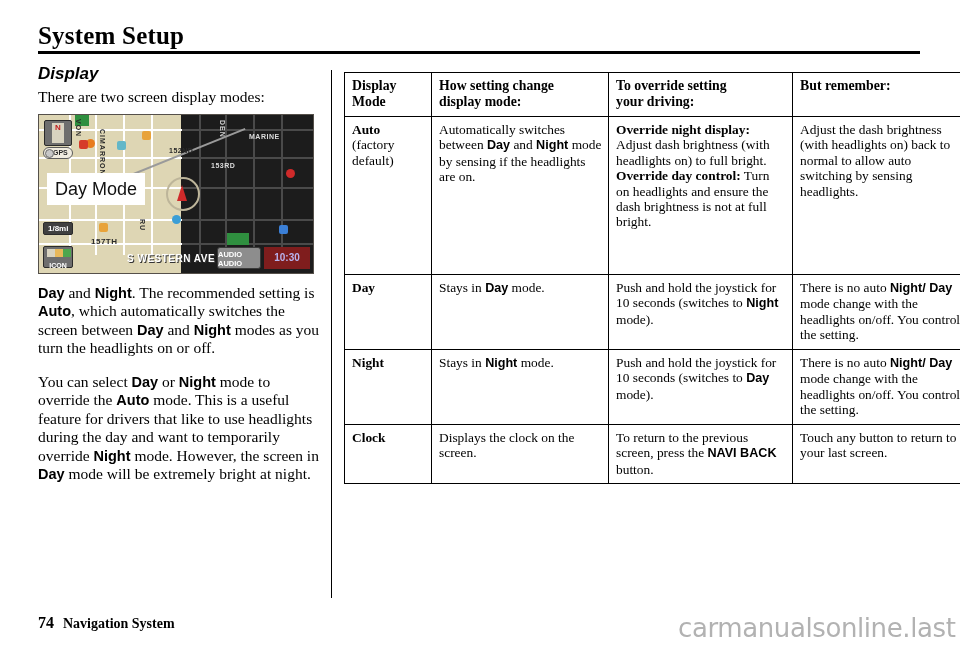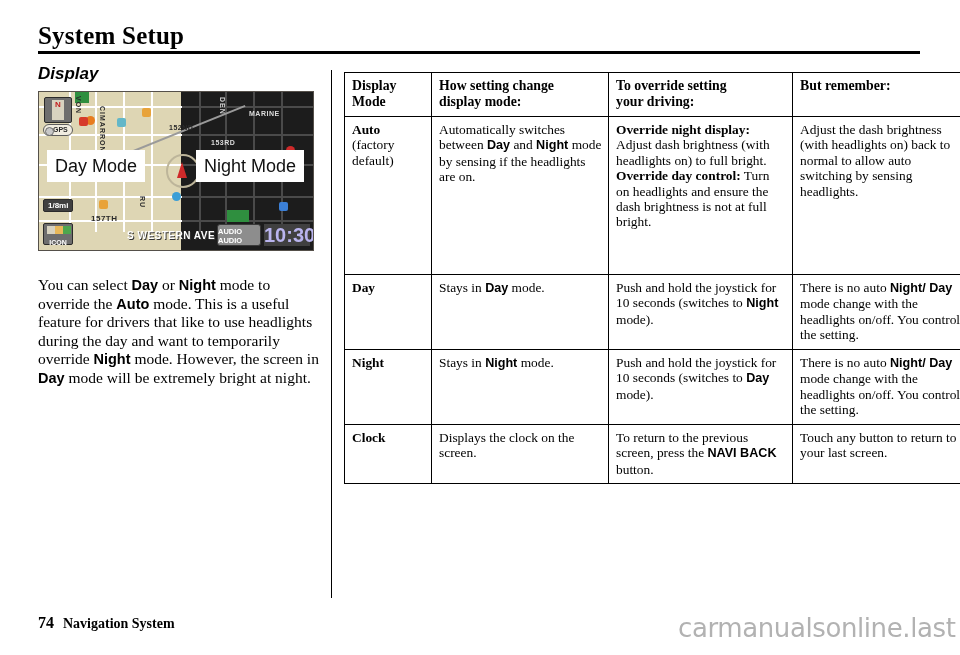--- a/index.html
+++ b/index.html
@@ -202,24 +202,24 @@
     font-weight: bold;
     text-align: left;
     line-height: 9px;
     padding-top: 2px;
     box-sizing: border-box;
   }
   #clock-display {
     position: absolute;
     right: 3px; bottom: 4px;
     width: 46px; height: 22px;
-    background: #404040;
+    background: #7f1d1d;
     color: #b9b4ee;
     font-family: "Liberation Sans", sans-serif;
-    font-size: 20px;
+    font-size: 10px;
     font-weight: bold;
     text-align: center;
     line-height: 22px;
   }
   #vehicle-marker {
     position: absolute;
     left: 127px; top: 62px;
     width: 30px; height: 30px;
     border: 2px solid #bdb59a;
     border-radius: 50%;
@@ -353,20 +353,21 @@
 <body>
 
 <div id="page-title">System Setup</div>
 <div id="title-rule"></div>
 <div id="column-divider"></div>
 
 <div id="left-column">
 
   <div id="section-heading">Display</div>
 
+  <p class="body-para">There are two screen display modes:</p>
 
   <div id="nav-screen">
     <div id="nav-day-half"></div>
     <div id="nav-night-half"></div>
 
     <div class="grid-h day-road-h" style="left:0;top:14px;width:143px;"></div>
     <div class="grid-h day-road-h" style="left:0;top:42px;width:143px;"></div>
     <div class="grid-h day-road-h" style="left:0;top:72px;width:143px;"></div>
     <div class="grid-h day-road-h" style="left:0;top:104px;width:143px;"></div>
     <div class="grid-h day-road-h" style="left:0;top:128px;width:143px;"></div>
@@ -424,23 +425,23 @@
       <div>AUDIO</div>
       <div>AUDIO</div>
     </div>
     <div id="clock-display">10:30</div>
 
     <div id="vehicle-marker">
       <div id="vehicle-arrow"></div>
     </div>
 
     <div class="mode-callout" id="day-mode-callout">Day Mode</div>
-    <div class="mode-callout" id="night-mode-callout">Night Mode</div>
   </div>
 
+  <p class="body-para"><b>Day</b> and <b>Night</b>. The recommended setting is <b>Auto</b>, which automatically switches the screen between <b>Day</b> and <b>Night</b> modes as you turn the headlights on or off.</p>
 
   <div class="para-gap"></div>
 
   <p class="body-para">You can select <b>Day</b> or <b>Night</b> mode to override the <b>Auto</b> mode. This is a useful feature for drivers that like to use headlights during the day and want to temporarily override <b>Night</b> mode. However, the screen in <b>Day</b> mode will be extremely bright at night.</p>
 
 </div>
 
 <table id="setup-table">
   <thead>
     <tr>

